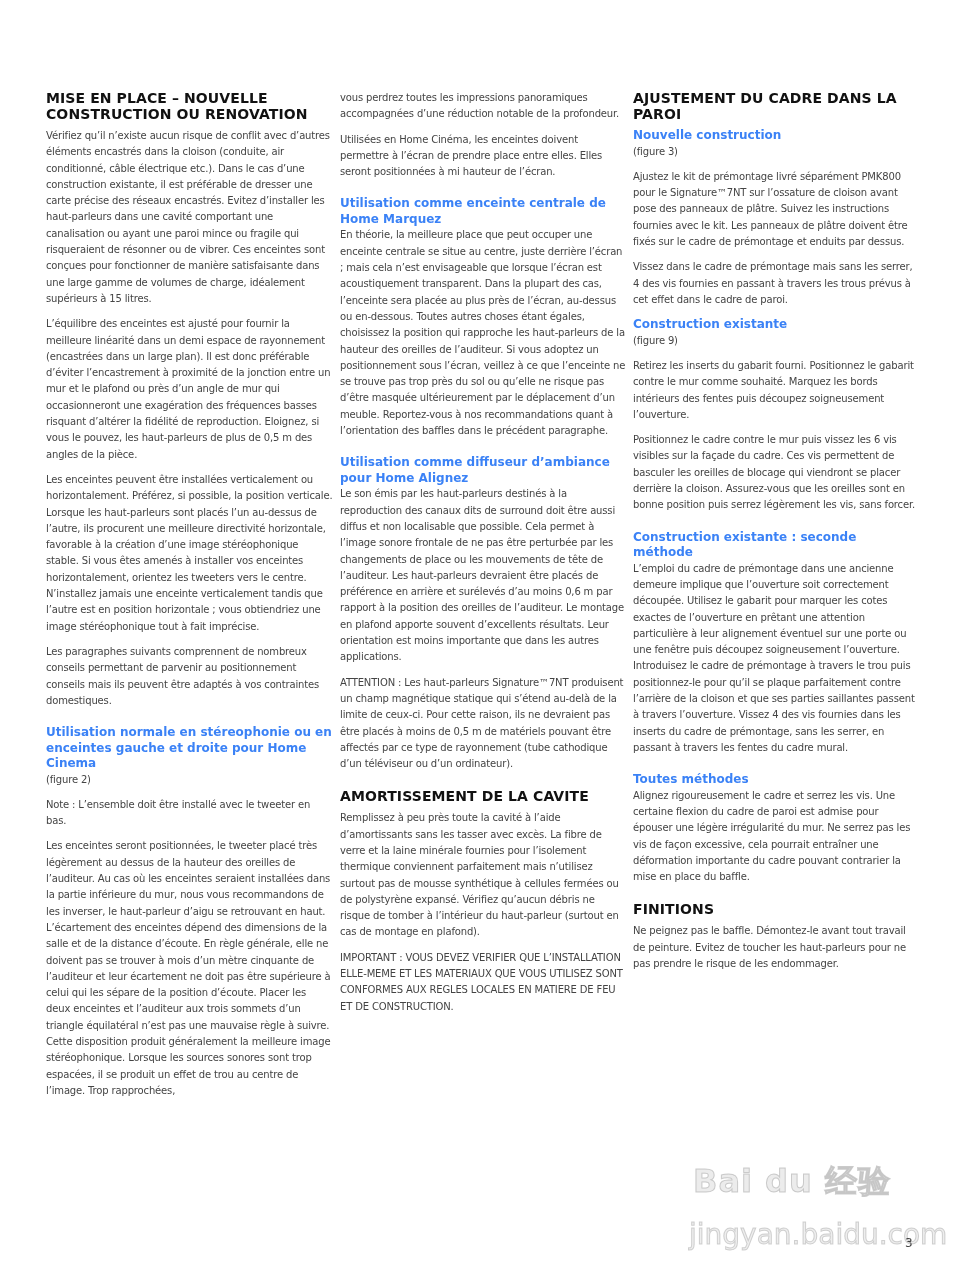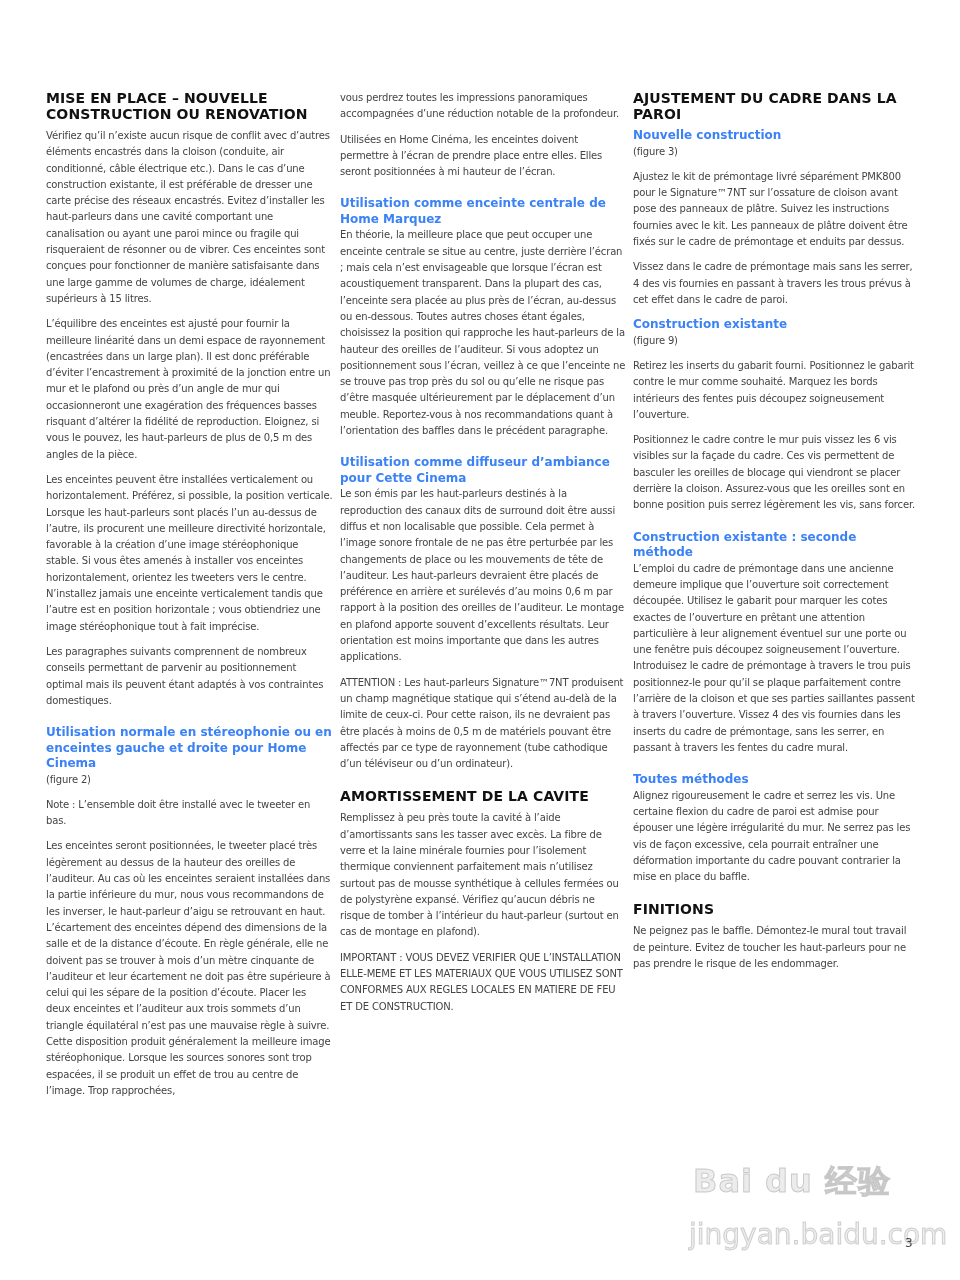--- a/index.html
+++ b/index.html
@@ -28,36 +28,36 @@
               -webkit-text-stroke: 1px rgba(160,160,160,0.45); }
 </style>
 </head>
 <body>
 
 <div class="col col1">
   <h2>MISE EN PLACE – NOUVELLE CONSTRUCTION OU RENOVATION</h2>
   <p>Vérifiez qu’il n’existe aucun risque de conflit avec d’autres éléments encastrés dans la cloison (conduite, air conditionné, câble électrique etc.). Dans le cas d’une construction existante, il est préférable de dresser une carte précise des réseaux encastrés. Evitez d’installer les haut-parleurs dans une cavité comportant une canalisation ou ayant une paroi mince ou fragile qui risqueraient de résonner ou de vibrer. Ces enceintes sont conçues pour fonctionner de manière satisfaisante dans une large gamme de volumes de charge, idéalement supérieurs à 15 litres.</p>
   <p>L’équilibre des enceintes est ajusté pour fournir la meilleure linéarité dans un demi espace de rayonnement (encastrées dans un large plan). Il est donc préférable d’éviter l’encastrement à proximité de la jonction entre un mur et le plafond ou près d’un angle de mur qui occasionneront une exagération des fréquences basses risquant d’altérer la fidélité de reproduction. Eloignez, si vous le pouvez, les haut-parleurs de plus de 0,5 m des angles de la pièce.</p>
   <p>Les enceintes peuvent être installées verticalement ou horizontalement. Préférez, si possible, la position verticale. Lorsque les haut-parleurs sont placés l’un au-dessus de l’autre, ils procurent une meilleure directivité horizontale, favorable à la création d’une image stéréophonique stable. Si vous êtes amenés à installer vos enceintes horizontalement, orientez les tweeters vers le centre. N’installez jamais une enceinte verticalement tandis que l’autre est en position horizontale ; vous obtiendriez une image stéréophonique tout à fait imprécise.</p>
-  <p>Les paragraphes suivants comprennent de nombreux conseils permettant de parvenir au positionnement optimal mais ils peuvent étant adaptés à vos contraintes domestiques.</p>
+  <p>Les paragraphes suivants comprennent de nombreux conseils permettant de parvenir au positionnement conseils mais ils peuvent être adaptés à vos contraintes domestiques.</p>
   <div class="gap"></div>
   <h3>Utilisation normale en stéreophonie ou en enceintes gauche et droite pour Home Cinema</h3>
   <p class="fig">(figure 2)</p>
   <p>Note : L’ensemble doit être installé avec le tweeter en bas.</p>
   <p>Les enceintes seront positionnées, le tweeter placé très légèrement au dessus de la hauteur des oreilles de l’auditeur. Au cas où les enceintes seraient installées dans la partie inférieure du mur, nous vous recommandons de les inverser, le haut-parleur d’aigu se retrouvant en haut. L’écartement des enceintes dépend des dimensions de la salle et de la distance d’écoute. En règle générale, elle ne doivent pas se trouver à mois d’un mètre cinquante de l’auditeur et leur écartement ne doit pas être supérieure à celui qui les sépare de la position d’écoute. Placer les deux enceintes et l’auditeur aux trois sommets d’un triangle équilatéral n’est pas une mauvaise règle à suivre. Cette disposition produit généralement la meilleure image stéréophonique. Lorsque les sources sonores sont trop espacées, il se produit un effet de trou au centre de l’image. Trop rapprochées,</p>
 </div>
 
 <div class="col col2">
   <p>vous perdrez toutes les impressions panoramiques accompagnées d’une réduction notable de la profondeur.</p>
   <p>Utilisées en Home Cinéma, les enceintes doivent permettre à l’écran de prendre place entre elles. Elles seront positionnées à mi hauteur de l’écran.</p>
   <div class="gap"></div>
   <h3>Utilisation comme enceinte centrale de Home Marquez</h3>
   <p>En théorie, la meilleure place que peut occuper une enceinte centrale se situe au centre, juste derrière l’écran ; mais cela n’est envisageable que lorsque l’écran est acoustiquement transparent. Dans la plupart des cas, l’enceinte sera placée au plus près de l’écran, au-dessus ou en-dessous. Toutes autres choses étant égales, choisissez la position qui rapproche les haut-parleurs de la hauteur des oreilles de l’auditeur. Si vous adoptez un positionnement sous l’écran, veillez à ce que l’enceinte ne se trouve pas trop près du sol ou qu’elle ne risque pas d’être masquée ultérieurement par le déplacement d’un meuble. Reportez-vous à nos recommandations quant à l’orientation des baffles dans le précédent paragraphe.</p>
   <div class="gap"></div>
-  <h3>Utilisation comme diffuseur d’ambiance pour Cette Cinema</h3>
+  <h3>Utilisation comme diffuseur d’ambiance pour Home Alignez</h3>
   <p>Le son émis par les haut-parleurs destinés à la reproduction des canaux dits de surround doit être aussi diffus et non localisable que possible. Cela permet à l’image sonore frontale de ne pas être perturbée par les changements de place ou les mouvements de tête de l’auditeur. Les haut-parleurs devraient être placés de préférence en arrière et surélevés d’au moins 0,6 m par rapport à la position des oreilles de l’auditeur. Le montage en plafond apporte souvent d’excellents résultats. Leur orientation est moins importante que dans les autres applications.</p>
   <p>ATTENTION : Les haut-parleurs Signature™7NT produisent un champ magnétique statique qui s’étend au-delà de la limite de ceux-ci. Pour cette raison, ils ne devraient pas être placés à moins de 0,5 m de matériels pouvant être affectés par ce type de rayonnement (tube cathodique d’un téléviseur ou d’un ordinateur).</p>
   <div class="gap"></div>
   <h2>AMORTISSEMENT DE LA CAVITE</h2>
   <p>Remplissez à peu près toute la cavité à l’aide d’amortissants sans les tasser avec excès. La fibre de verre et la laine minérale fournies pour l’isolement thermique conviennent parfaitement mais n’utilisez surtout pas de mousse synthétique à cellules fermées ou de polystyrène expansé. Vérifiez qu’aucun débris ne risque de tomber à l’intérieur du haut-parleur (surtout en cas de montage en plafond).</p>
   <p>IMPORTANT : VOUS DEVEZ VERIFIER QUE L’INSTALLATION ELLE-MEME ET LES MATERIAUX QUE VOUS UTILISEZ SONT CONFORMES AUX REGLES LOCALES EN MATIERE DE FEU ET DE CONSTRUCTION.</p>
 </div>
 
 <div class="col col3">
   <h2>AJUSTEMENT DU CADRE DANS LA PAROI</h2>
@@ -70,21 +70,21 @@
   <p>Retirez les inserts du gabarit fourni. Positionnez le gabarit contre le mur comme souhaité. Marquez les bords intérieurs des fentes puis découpez soigneusement l’ouverture.</p>
   <p>Positionnez le cadre contre le mur puis vissez les 6 vis visibles sur la façade du cadre. Ces vis permettent de basculer les oreilles de blocage qui viendront se placer derrière la cloison. Assurez-vous que les oreilles sont en bonne position puis serrez légèrement les vis, sans forcer.</p>
   <div class="gap"></div>
   <h3>Construction existante : seconde méthode</h3>
   <p>L’emploi du cadre de prémontage dans une ancienne demeure implique que l’ouverture soit correctement découpée. Utilisez le gabarit pour marquer les cotes exactes de l’ouverture en prêtant une attention particulière à leur alignement éventuel sur une porte ou une fenêtre puis découpez soigneusement l’ouverture. Introduisez le cadre de prémontage à travers le trou puis positionnez-le pour qu’il se plaque parfaitement contre l’arrière de la cloison et que ses parties saillantes passent à travers l’ouverture. Vissez 4 des vis fournies dans les inserts du cadre de prémontage, sans les serrer, en passant à travers les fentes du cadre mural.</p>
   <div class="gap"></div>
   <h3>Toutes méthodes</h3>
   <p>Alignez rigoureusement le cadre et serrez les vis. Une certaine flexion du cadre de paroi est admise pour épouser une légère irrégularité du mur. Ne serrez pas les vis de façon excessive, cela pourrait entraîner une déformation importante du cadre pouvant contrarier la mise en place du baffle.</p>
   <div class="gap"></div>
   <h2>FINITIONS</h2>
-  <p>Ne peignez pas le baffle. Démontez-le mural tout travail de peinture. Evitez de toucher les haut-parleurs pour ne pas prendre le risque de les endommager.</p>
+  <p>Ne peignez pas le baffle. Démontez-le avant tout travail de peinture. Evitez de toucher les haut-parleurs pour ne pas prendre le risque de les endommager.</p>
 </div>
 
 <div class="watermark">
   <div class="wm-big">Bai du 经验</div>
   <div class="wm-small">jingyan.baidu.com</div>
 </div>
 
 <div class="pagenum">3</div>
 
 </body></html>

